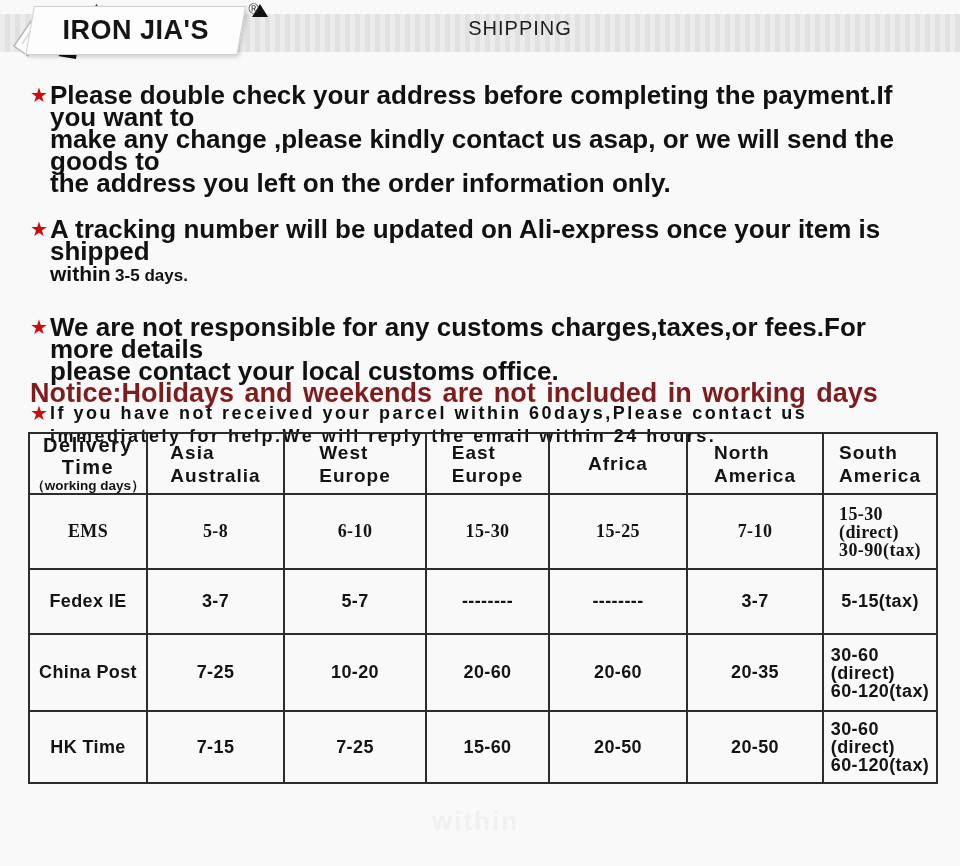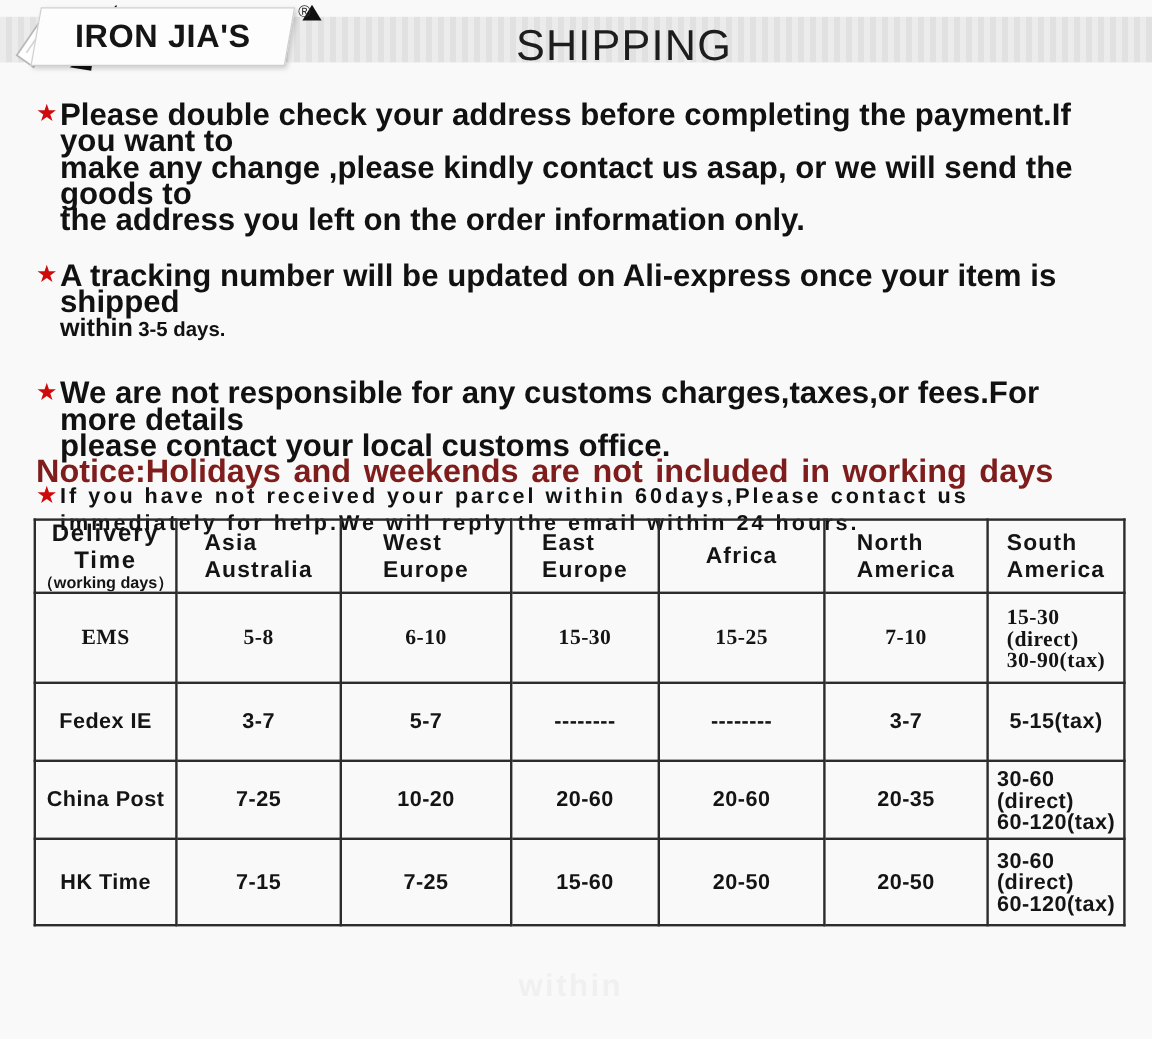--- a/index.html
+++ b/index.html
@@ -8,21 +8,21 @@
   .page { position:relative; width:960px; height:866px; background:#f9f9f9; overflow:hidden; }
 
   
   .band {
     position:absolute; top:14px; left:0; width:960px; height:38px;
     background:#e5e5e5;
     background-image:repeating-linear-gradient(90deg, rgba(255,255,255,.25) 0 5px, rgba(0,0,0,.02) 5px 10px);
   }
   .shipping-title {
     position:absolute; top:17px; left:300px; width:440px; text-align:center;
-    font-size:36px; color:#1d1d1d; letter-spacing:1px;
+    font-size:20px; color:#1d1d1d; letter-spacing:1px;
   }
   .ribbon-deco { position:absolute; left:0; top:0; }
   .logo-plate {
     position:absolute; left:34px; top:6px; width:212px; height:49px;
     background:#fdfdfd; border:1px solid #cfcfcf;
     transform:skewX(-10deg); transform-origin:top left;
     box-shadow:2px 2px 4px rgba(0,0,0,.18);
   }
   .logo-inner {
     transform:skewX(10deg); height:100%;
@@ -61,21 +61,21 @@
   }
   table.ship th, table.ship td {
     border:2px solid #2c2c2c; vertical-align:middle; text-align:center;
     font-weight:bold; color:#141414; font-size:18px; letter-spacing:.4px;
     padding:0; overflow:hidden;
   }
   tr.hrow   { height:56px; }
   tr.r-dhl  { height:66px; }
   tr.r-ems  { height:75px;font-family:Liberation Serif, serif; }
   tr.r-fdx  { height:65px; }
-  tr.r-cnp  { height:65px; }
+  tr.r-cnp  { height:77px; }
   tr.r-hkp  { height:72px; }
   .hdr-inner { display:inline-block; text-align:left; white-space:pre-line; font-size:19px; line-height:23px; letter-spacing:1px; }
   th.col0 { text-align:left; padding-left:6px; }
   .d-title { display:block; font-size:20px; line-height:22px; letter-spacing:1.5px; white-space:pre-line; }
   .d-note  { display:block; font-size:13.5px; line-height:15px; letter-spacing:0; }
   .cell-inner { display:inline-block; text-align:left; white-space:pre-line; }
   td.carrier { font-size:19px; letter-spacing:.3px; }
   td.sa-multi { text-align:left; padding-left:5px; font-size:15px; line-height:18px; letter-spacing:.2px; }
   td.dashes { letter-spacing:1px; }
 

